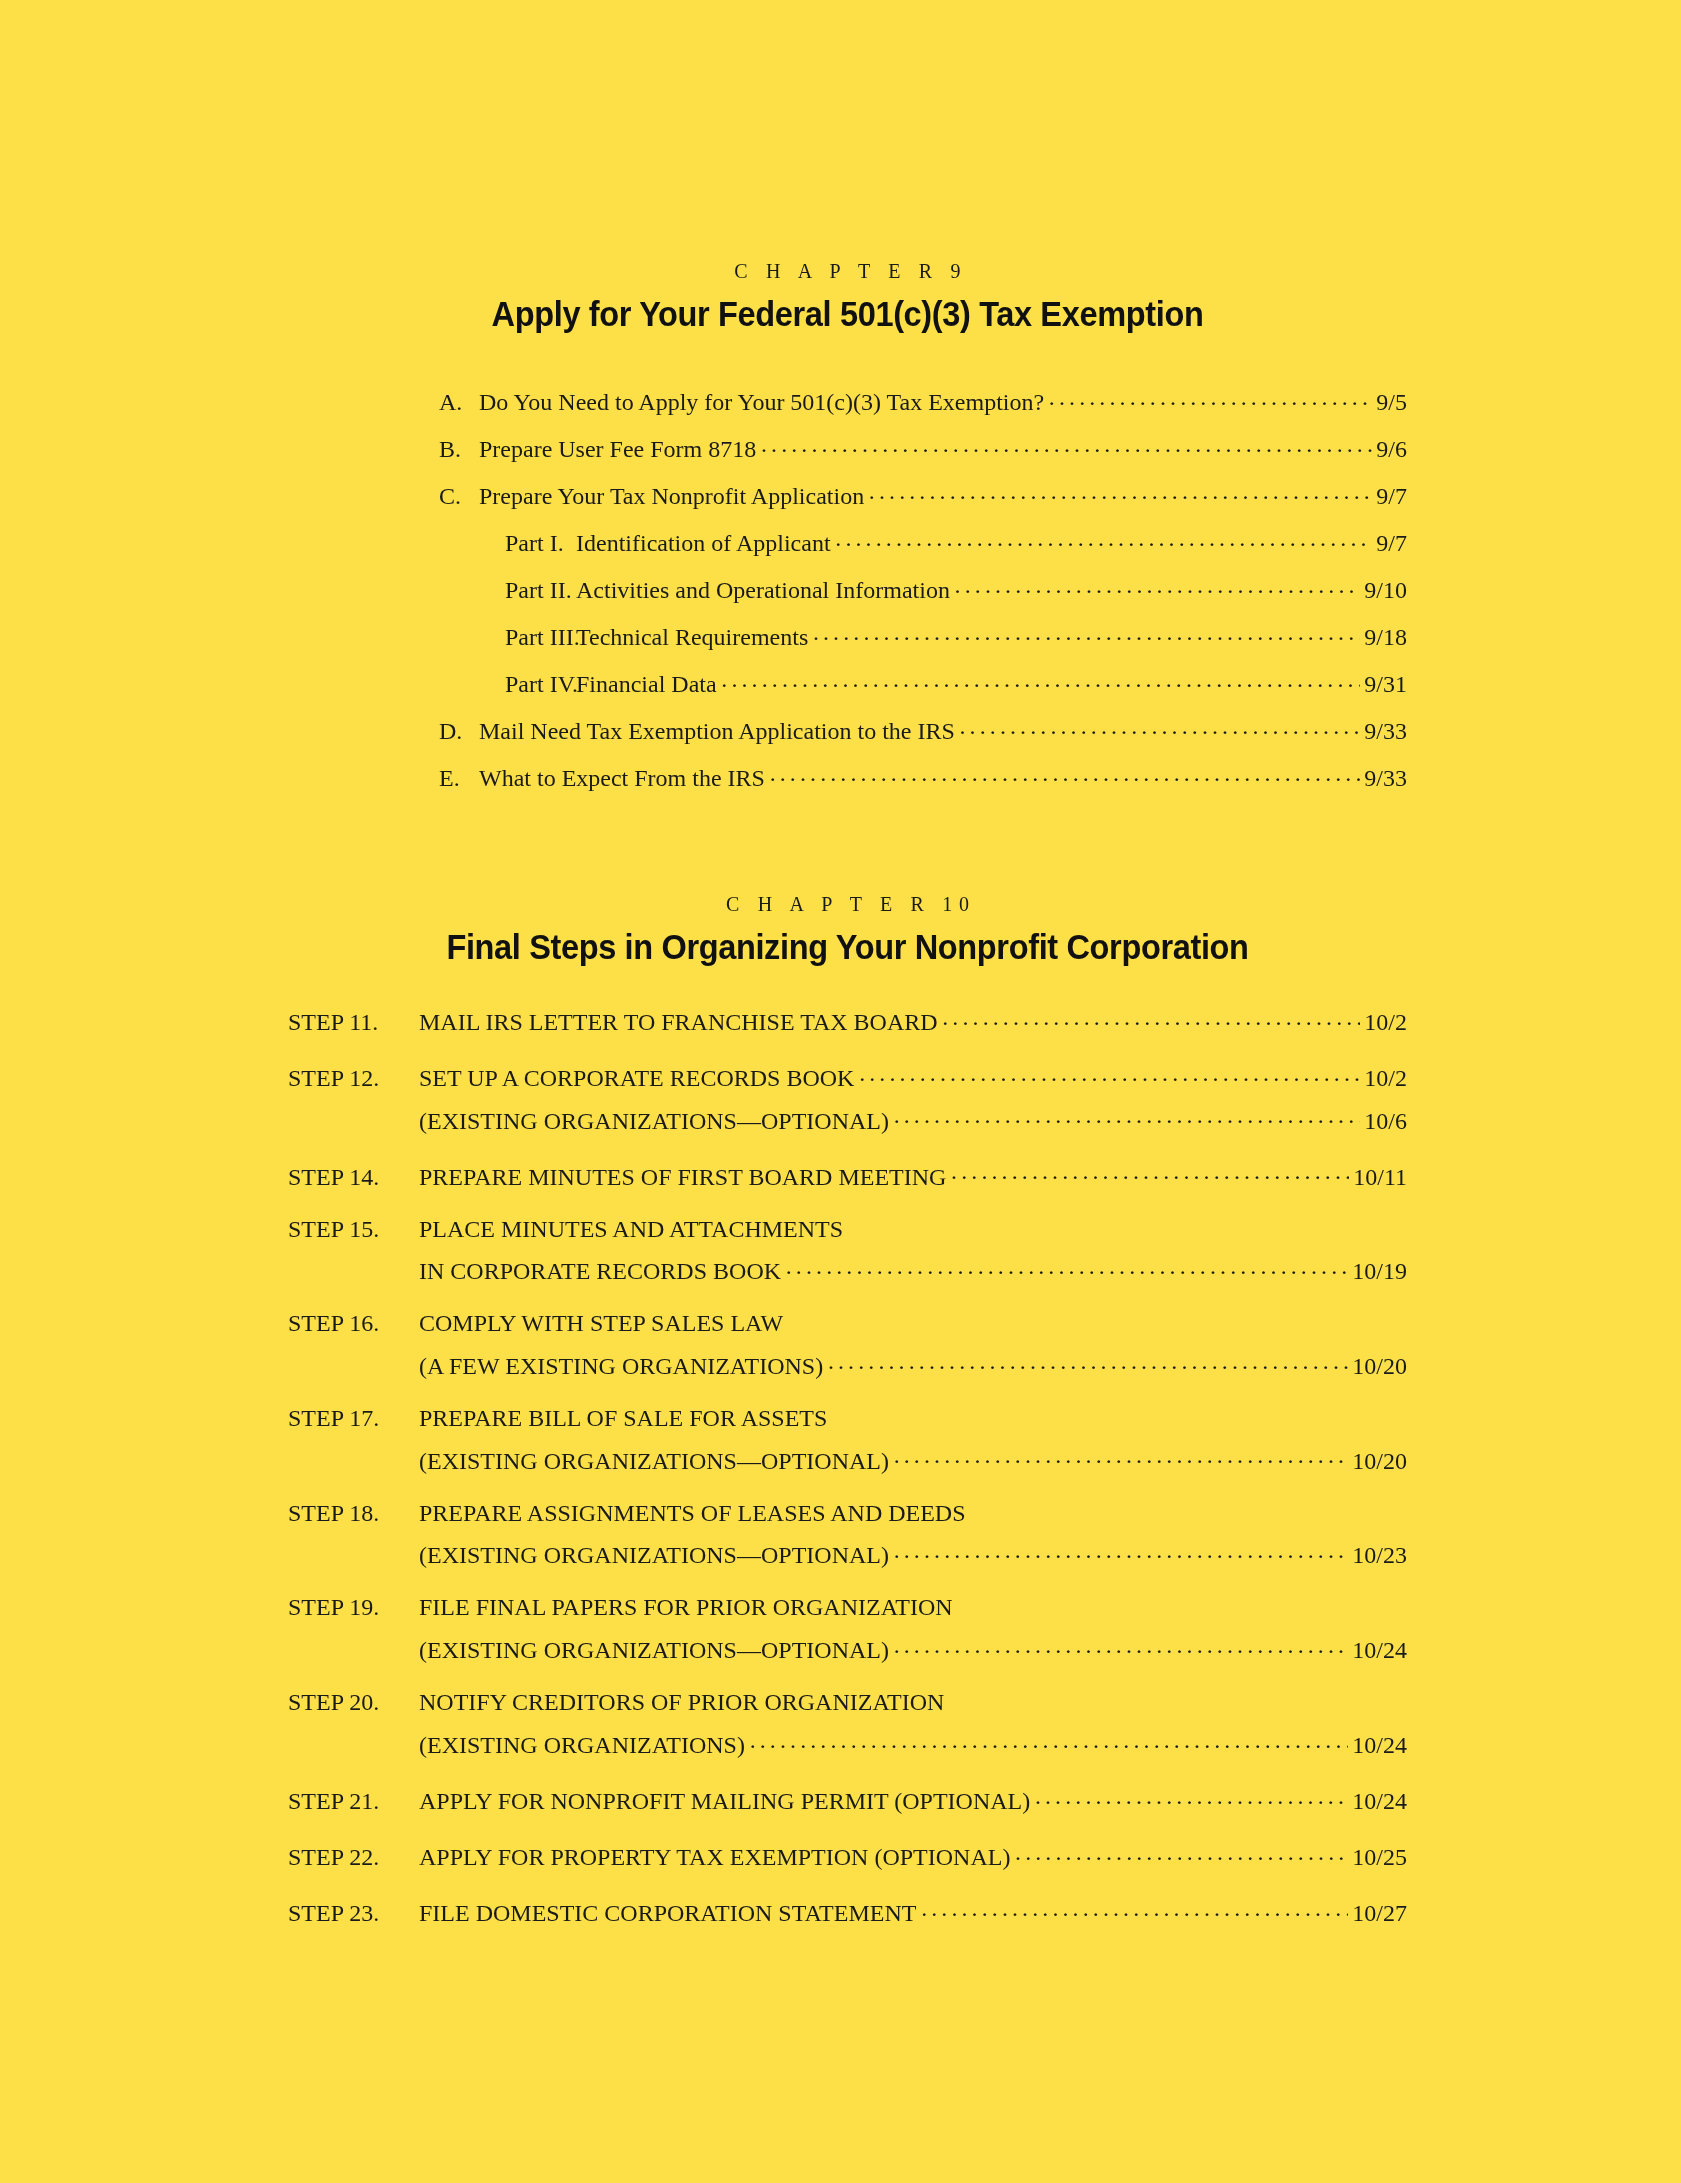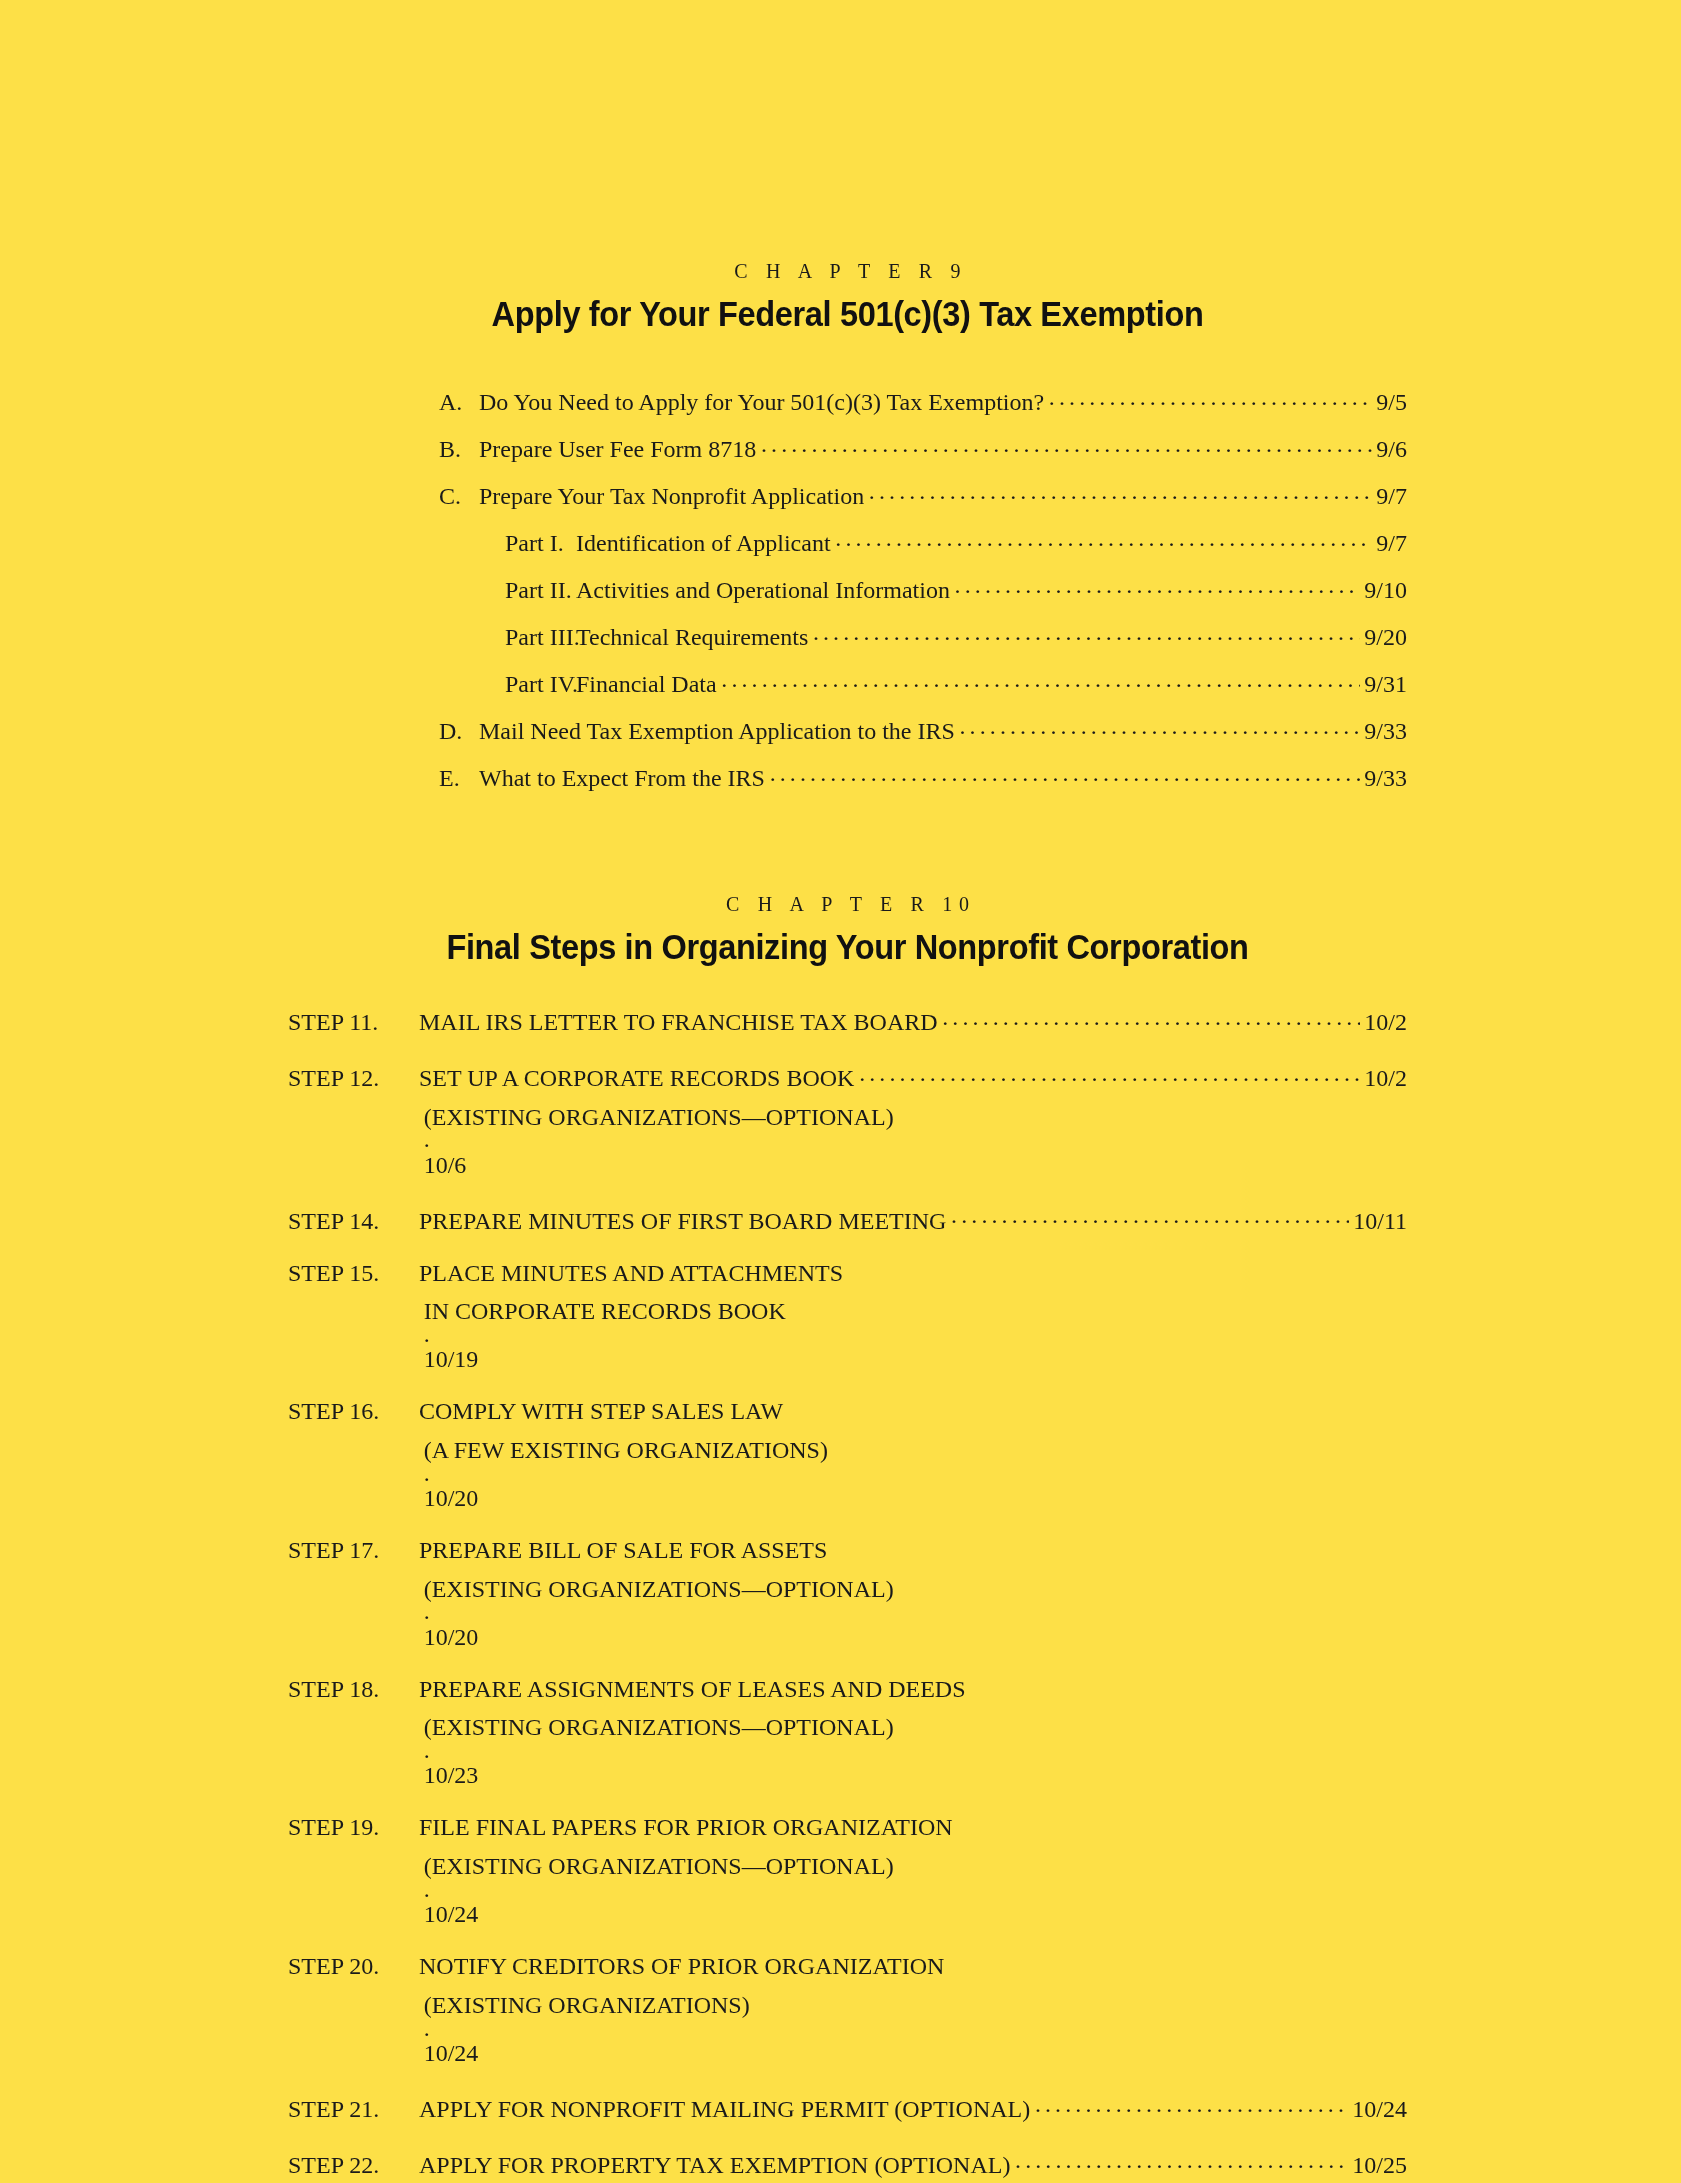--- a/index.html
+++ b/index.html
@@ -117,21 +117,21 @@
   .pageno {
     flex: 0 0 auto;
     text-align: right;
     white-space: nowrap;
   }
 
   
   .ind-step   { padding-left: 0px; }
   .ind-letter { padding-left: 151px; }
   .ind-part   { padding-left: 217px; }
-  .ind-cont   { padding-left: 131px; flex-direction: column; }   
+  .ind-cont   { padding-left: 131px; }   
 
   
   .gap-ch9-item  { margin-top: 19px; }
   .gap-ch10-item { margin-top: 28px; }
   .gap-cont      { margin-top: 14.7px; }
 
   .spacer-after-ch9-head  { height: 35px; }
   .spacer-between-chapters { height: 104px; }
   .spacer-after-ch10-head { height: 40px; }
 </style>
@@ -175,21 +175,21 @@
         <div class="toc-row ind-part gap-ch9-item">
           <span class="label part-label">Part II.</span>
           <span class="title">Activities and Operational Information</span>
           <span class="leader"></span>
           <span class="pageno">9/10</span>
         </div>
         <div class="toc-row ind-part gap-ch9-item">
           <span class="label part-label">Part III.</span>
           <span class="title">Technical Requirements</span>
           <span class="leader"></span>
-          <span class="pageno">9/20</span>
+          <span class="pageno">9/18</span>
         </div>
         <div class="toc-row ind-part gap-ch9-item">
           <span class="label part-label">Part IV.</span>
           <span class="title">Financial Data</span>
           <span class="leader"></span>
           <span class="pageno">9/31</span>
         </div>
         <div class="toc-row ind-letter gap-ch9-item">
           <span class="label letter-label">D.</span>
           <span class="title">Mail Need Tax Exemption Application to the IRS</span>

